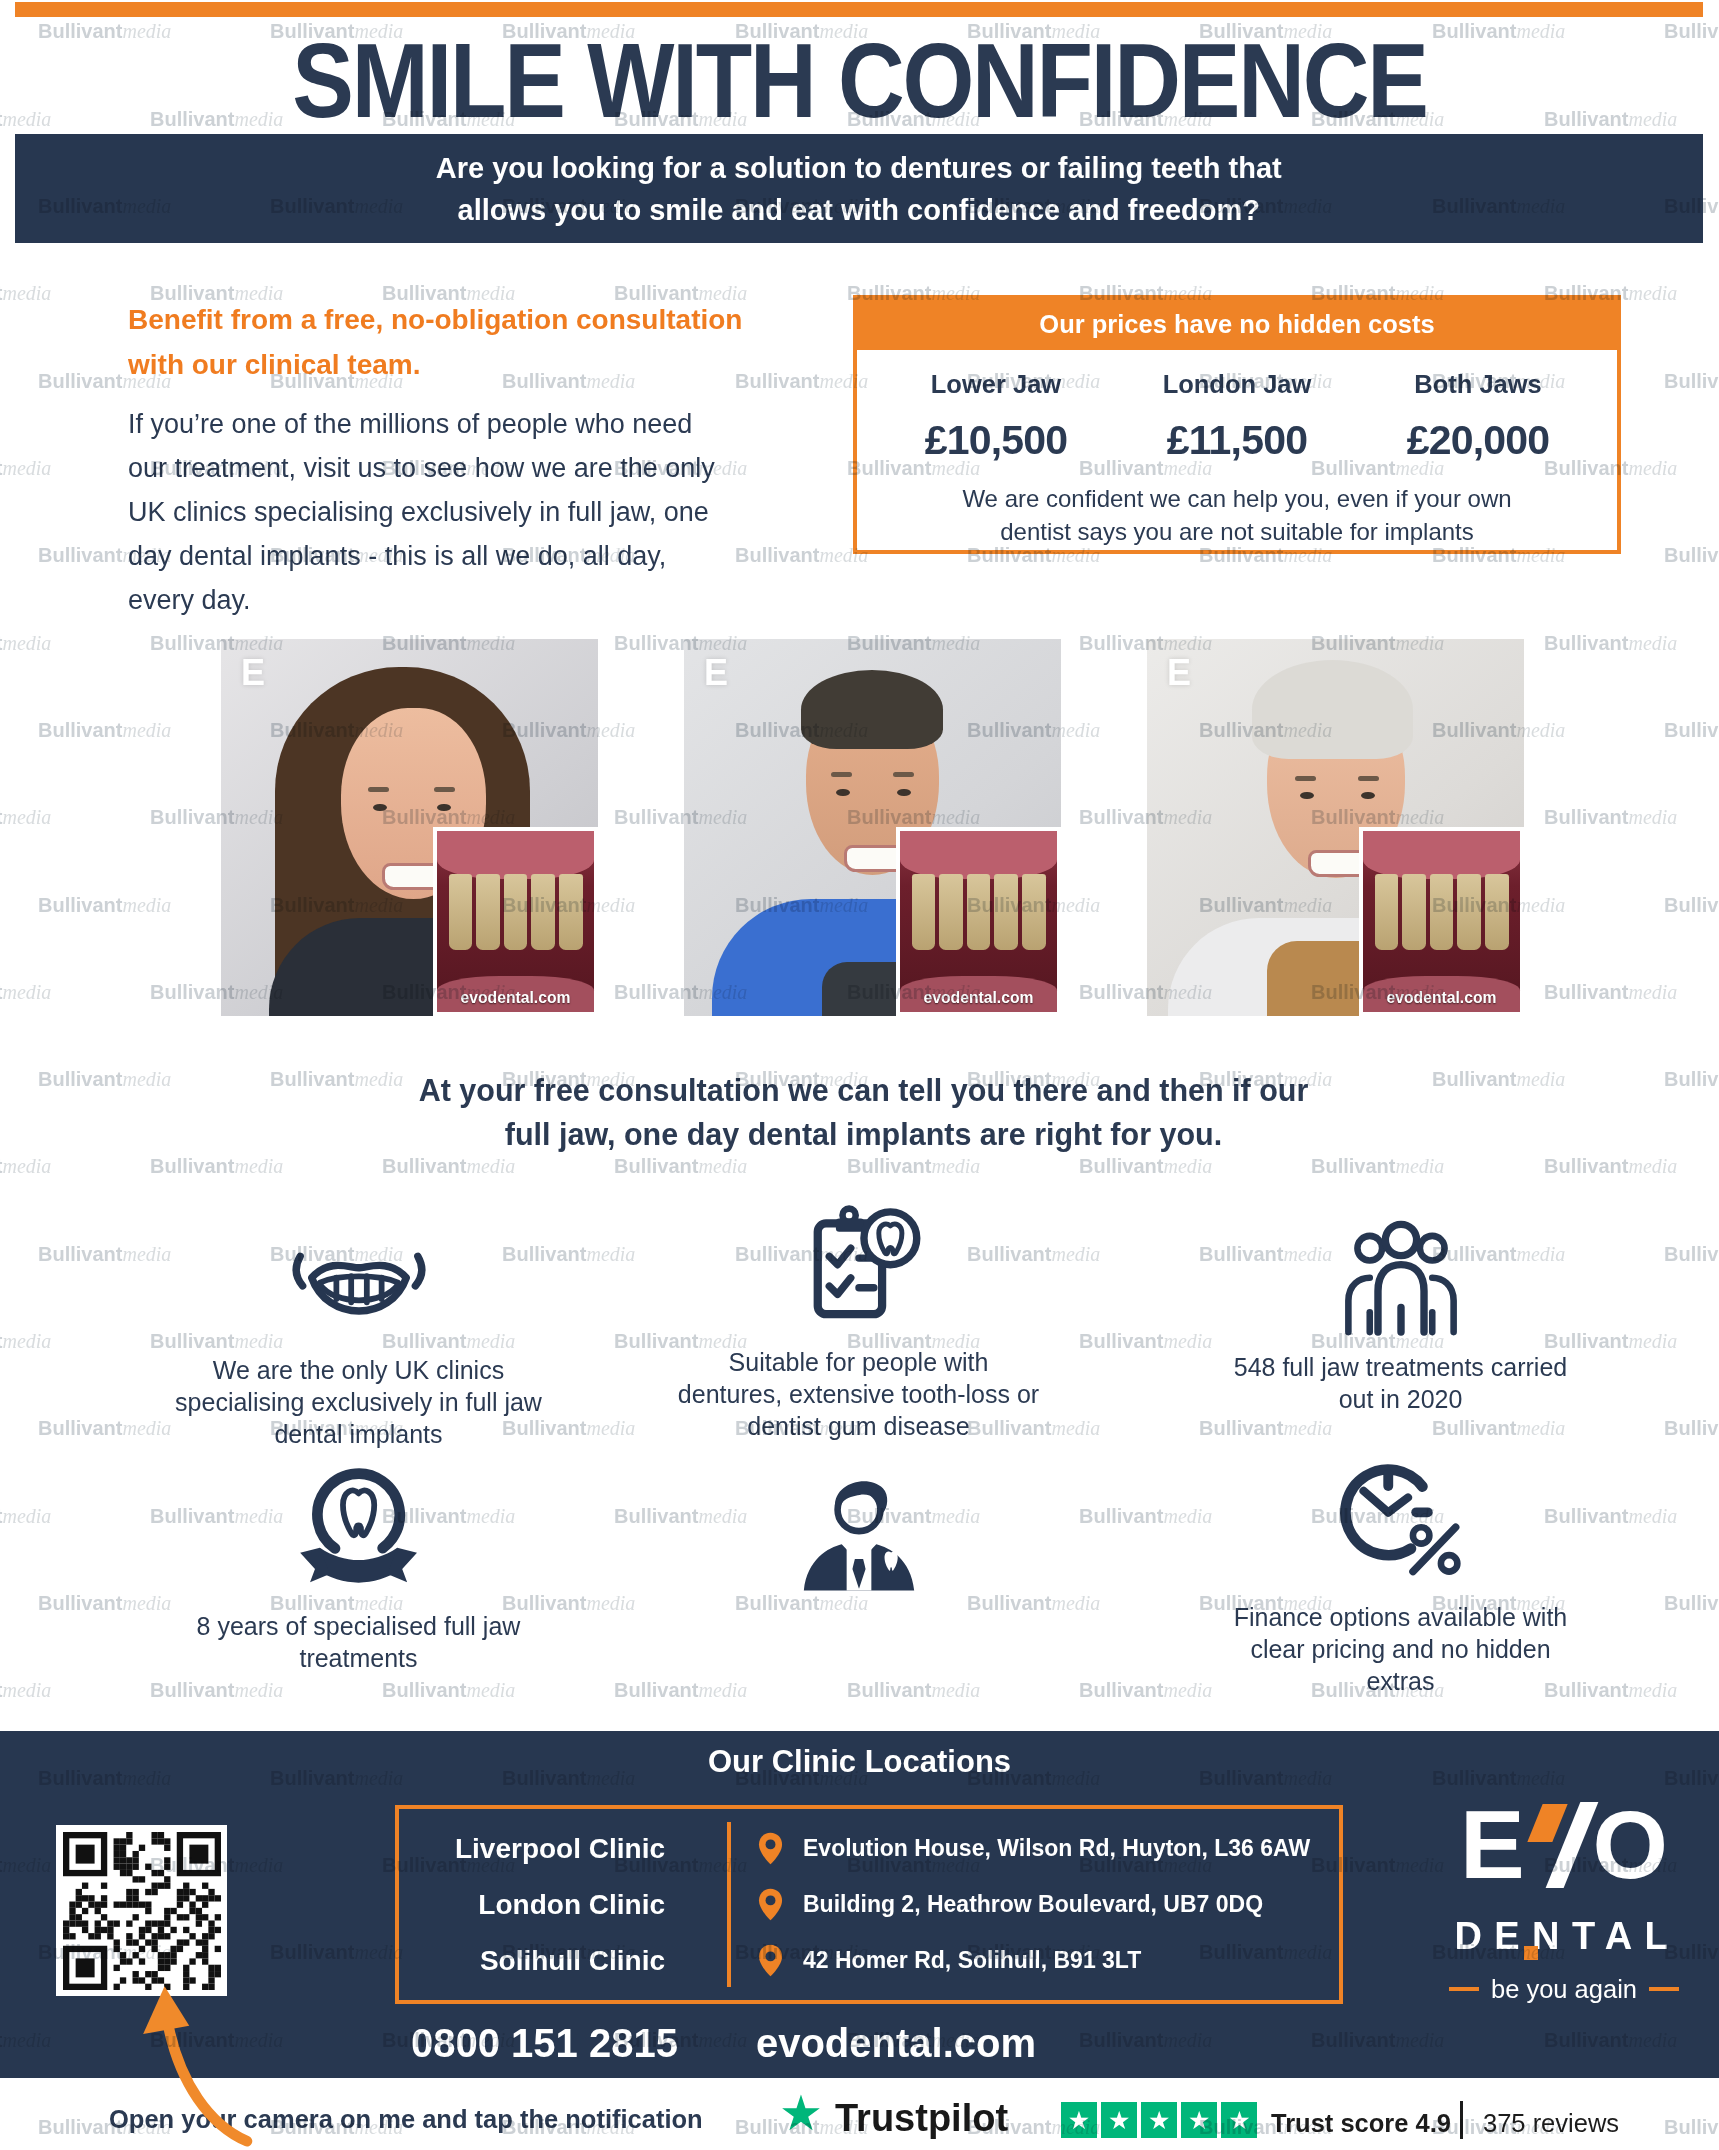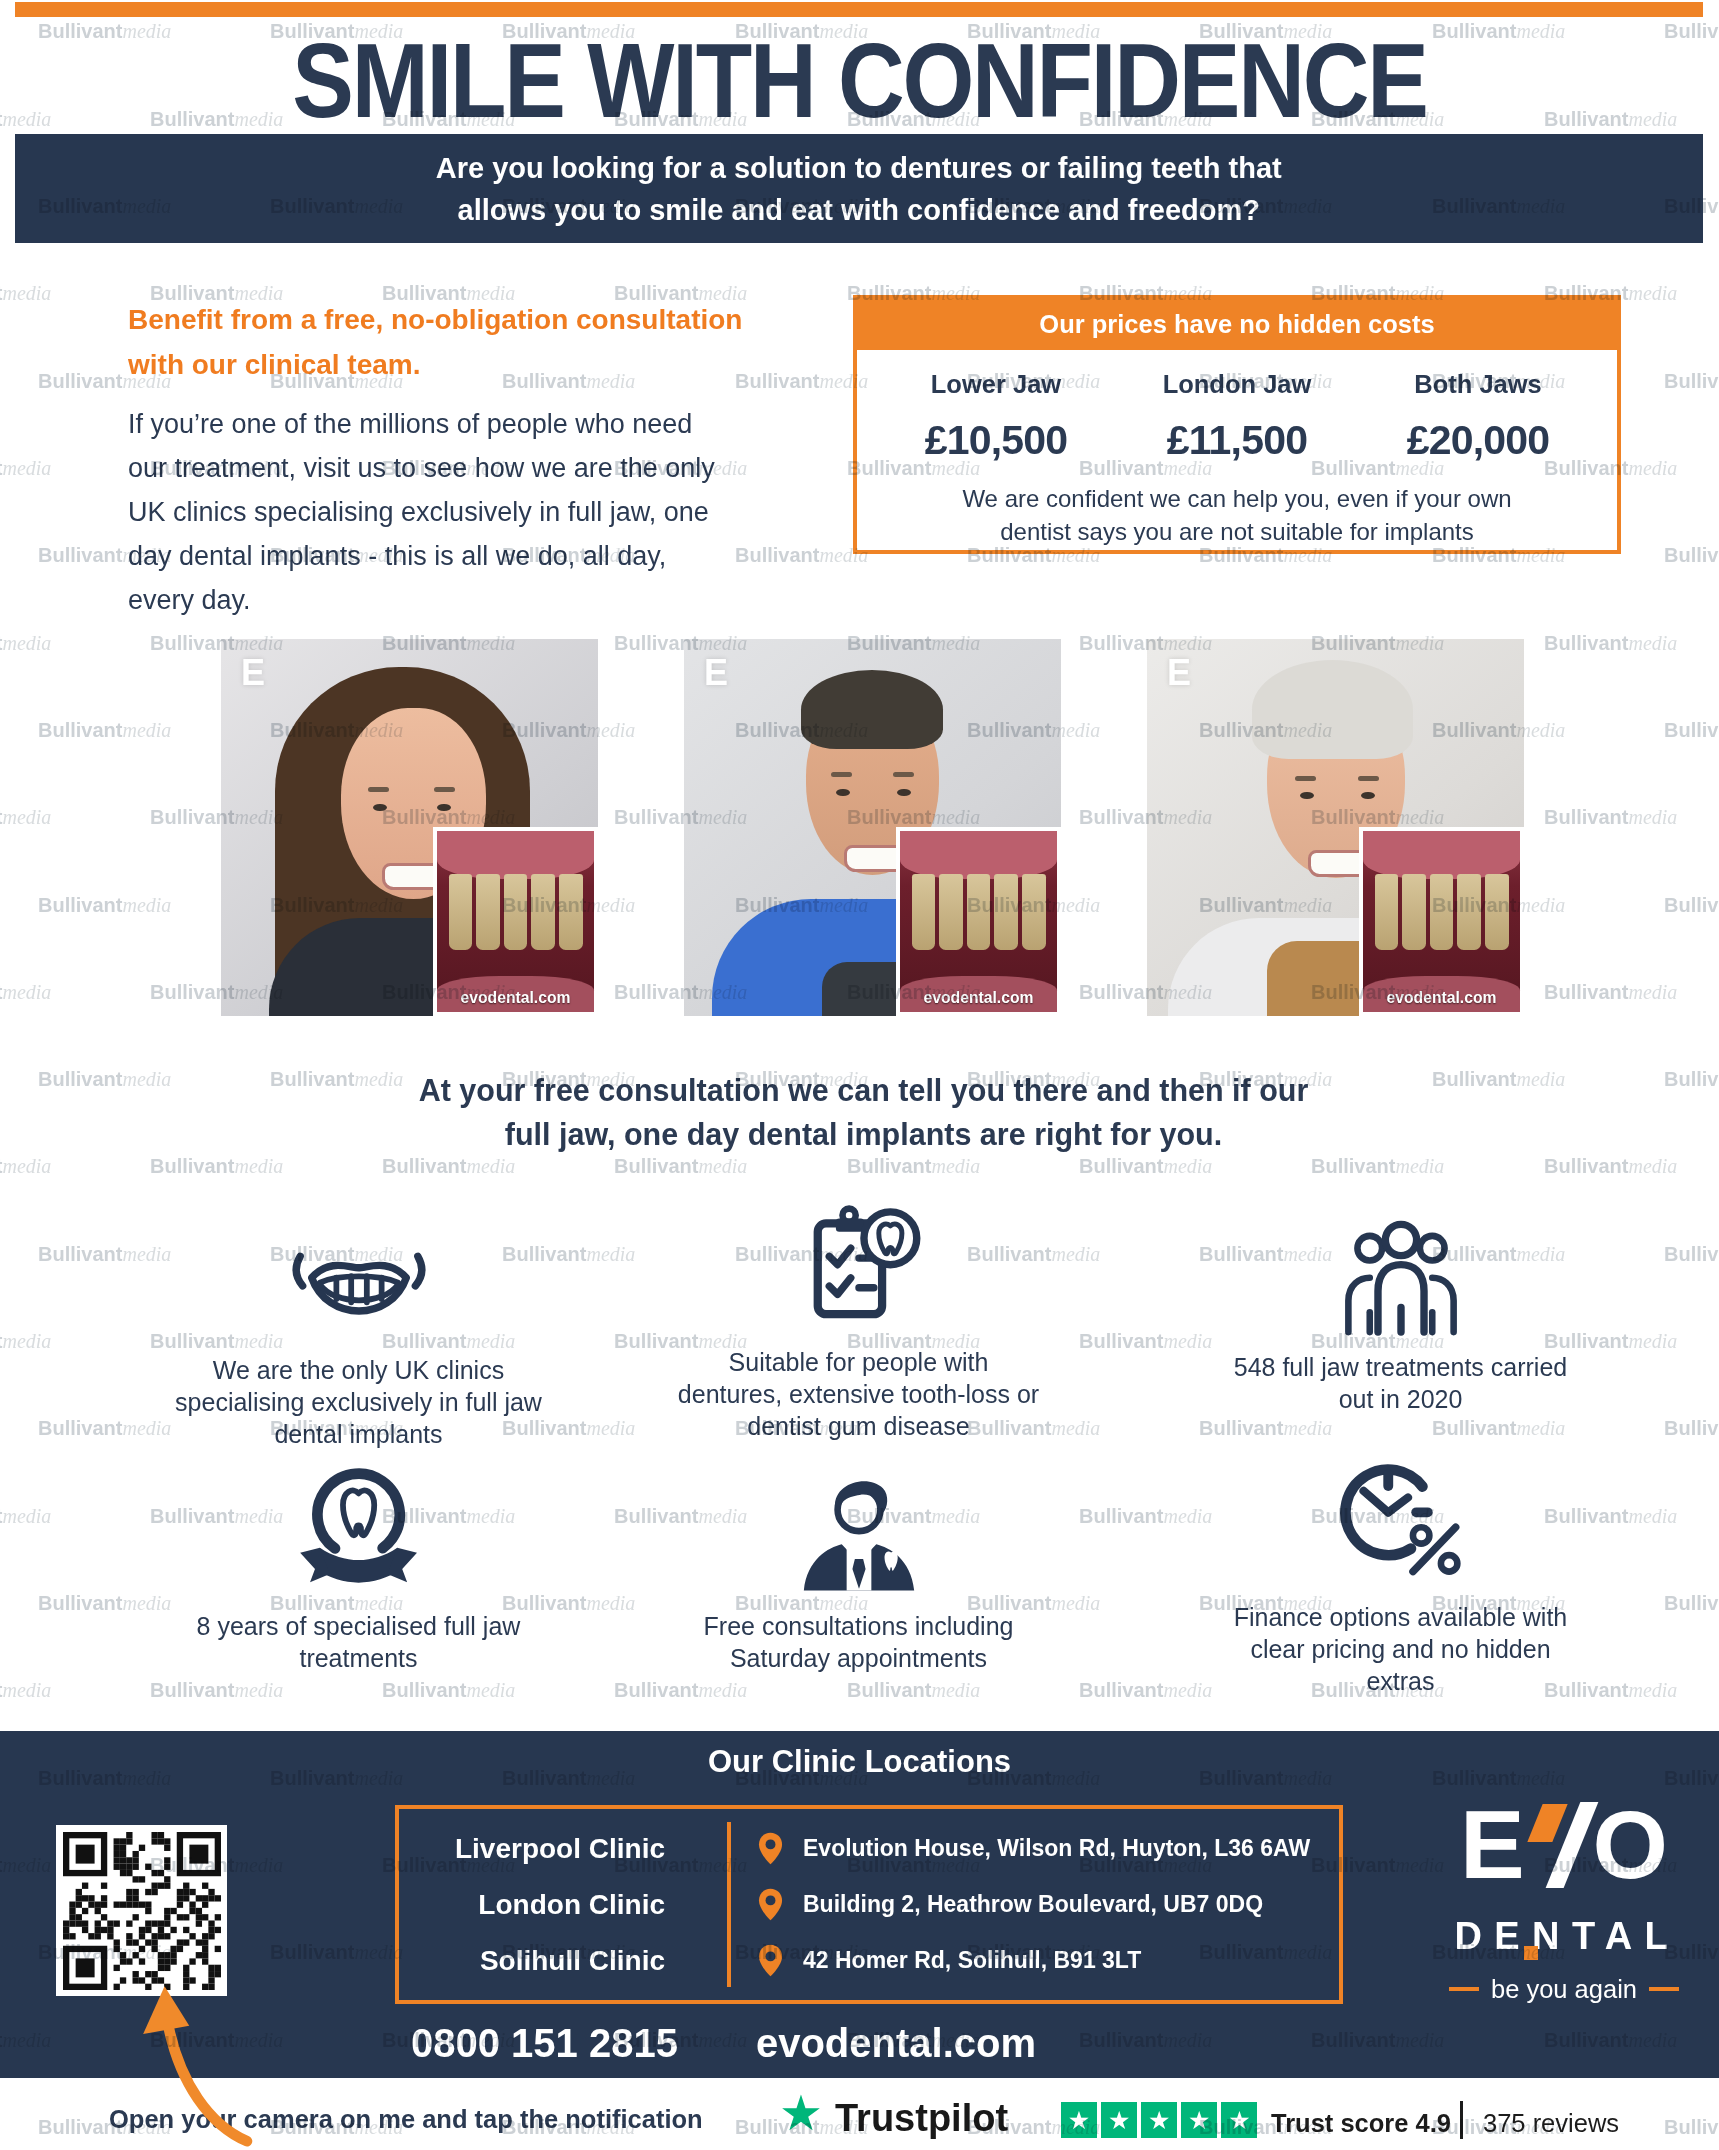--- a/index.html
+++ b/index.html
@@ -312,22 +312,20 @@
     <div class="b-icon">
       <svg width="140" height="128" viewBox="0 0 170 155">
         <circle cx="85" cy="48" r="26" stroke-width="8"></circle>
         <path d="M56,44 C54,16 96,4 114,22 C122,30 120,46 114,52 C110,34 98,28 86,30 C72,32 62,36 60,52 C58,48 56,46 56,44 Z" fill="#263650" stroke="none"></path>
         <path d="M18,146 C22,108 48,94 64,90 L85,112 L106,90 C122,94 148,108 152,146 Z" fill="#263650" stroke="none"></path>
         <path d="M70,92 L85,108 L100,92 L100,146 L70,146 Z" fill="#ffffff" stroke="none"></path>
         <path d="M80,108 L90,108 L93,120 L85,144 L77,120 Z" fill="#263650" stroke="none"></path>
         <path d="M116,106 c0,-7 5,-9 8,-6 c3,-3 8,-1 8,6 c0,6 -3,12 -5,15 c-1,2 -2,1 -2,-1 c0,-3 -2,-3 -2,0 c0,2 -1,3 -2,1 c-2,-3 -5,-9 -5,-15 Z" fill="#ffffff" stroke="none"></path>
       </svg>
     </div>
-    <div class="b-text">Free consultations including
-Saturday appointments</div>
   </div>
 
   <div class="benefit" style="left:1170px;top:1451px;">
     <div class="b-icon">
       <svg width="144" height="136" viewBox="0 0 175 165">
         <circle cx="72" cy="72" r="52" stroke-width="13" stroke-dasharray="240 90" transform="rotate(58 72 72)"></circle>
         <line x1="72" y1="26" x2="72" y2="40" stroke-width="12"></line>
         <line x1="106" y1="72" x2="120" y2="72" stroke-width="12"></line>
         <line x1="72" y1="72" x2="42" y2="46" stroke-width="10"></line>
         <line x1="72" y1="72" x2="96" y2="54" stroke-width="10"></line>

